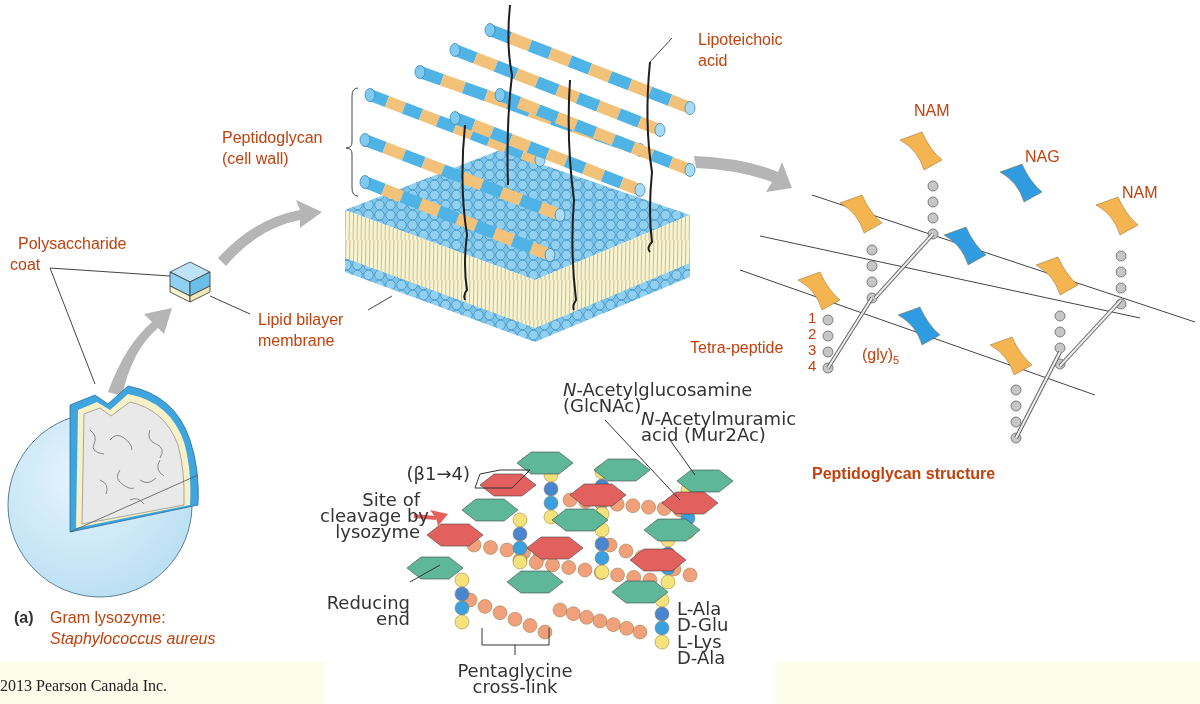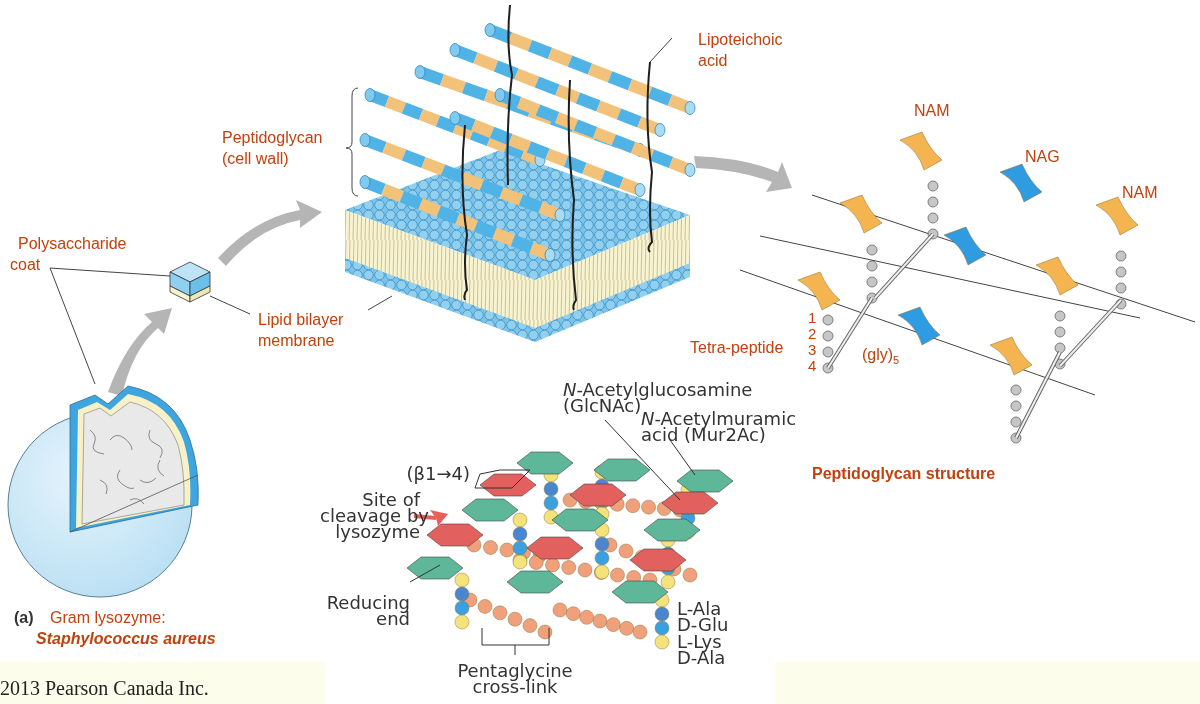--- a/index.html
+++ b/index.html
@@ -11,21 +11,21 @@
   .lbl { position: absolute; color: #c2410c; font-size: 16px; line-height: 19px; white-space: nowrap; }
   .bold { position: absolute; color: #333333; font-family: "DejaVu Sans", sans-serif; font-weight: normal; font-size: 18px; line-height: 16px; white-space: nowrap; }
   .right { text-align: right; }
   .center { text-align: center; }
   #footer-bar {
     position: absolute; left: 0; top: 662px; width: 1200px; height: 42px;
     background: #fdfdec;
   }
   #copyright {
     position: absolute; left: 0; top: 677px; font-family: "Liberation Serif", serif;
-    font-size: 20px; color: #222; white-space: nowrap;
+    font-size: 16px; color: #222; white-space: nowrap;
   }
   #lower-panel-bg { position: absolute; left: 325px; top: 662px; width: 450px; height: 42px; background: #ffffff; }
   svg { position: absolute; left: 0; top: 0; }
 </style>
 </head>
 <body>
 
 <div id="footer-bar"></div>
 <div id="lower-panel-bg"></div>
 
@@ -365,21 +365,21 @@
 <div class="lbl" style="left:10px;top:255px;">coat</div>
 <div class="lbl" style="left:258px;top:310px;">Lipid bilayer</div>
 <div class="lbl" style="left:258px;top:331px;">membrane</div>
 <div class="lbl" style="left:222px;top:128px;">Peptidoglycan</div>
 <div class="lbl" style="left:222px;top:149px;">(cell wall)</div>
 <div class="lbl" style="left:698px;top:30px;">Lipoteichoic</div>
 <div class="lbl" style="left:698px;top:51px;">acid</div>
 
 <div class="lbl" style="left:14px;top:608px;color:#333;font-weight:bold;">(a)</div>
 <div class="lbl" style="left:50px;top:608px;">Gram lysozyme:</div>
-<div class="lbl" style="left:36px;top:629px;font-style:italic;font-weight:bold;">Staphylococcus aureus</div>
+<div class="lbl" style="left:50px;top:629px;font-style:italic;">Staphylococcus aureus</div>
 
 <div class="lbl" style="left:914px;top:101px;">NAM</div>
 <div class="lbl" style="left:1025px;top:147px;">NAG</div>
 <div class="lbl" style="left:1122px;top:183px;">NAM</div>
 <div class="lbl" style="left:690px;top:338px;">Tetra-peptide</div>
 <div class="lbl" style="left:808px;top:310px;font-size:15px;line-height:15.5px;">1</div>
 <div class="lbl" style="left:808px;top:326px;font-size:15px;line-height:15.5px;">2</div>
 <div class="lbl" style="left:808px;top:342px;font-size:15px;line-height:15.5px;">3</div>
 <div class="lbl" style="left:808px;top:358px;font-size:15px;line-height:15.5px;">4</div>
 <div class="lbl" style="left:862px;top:345px;"><span>(gly)</span><sub style="font-size:11px;">5</sub></div>

